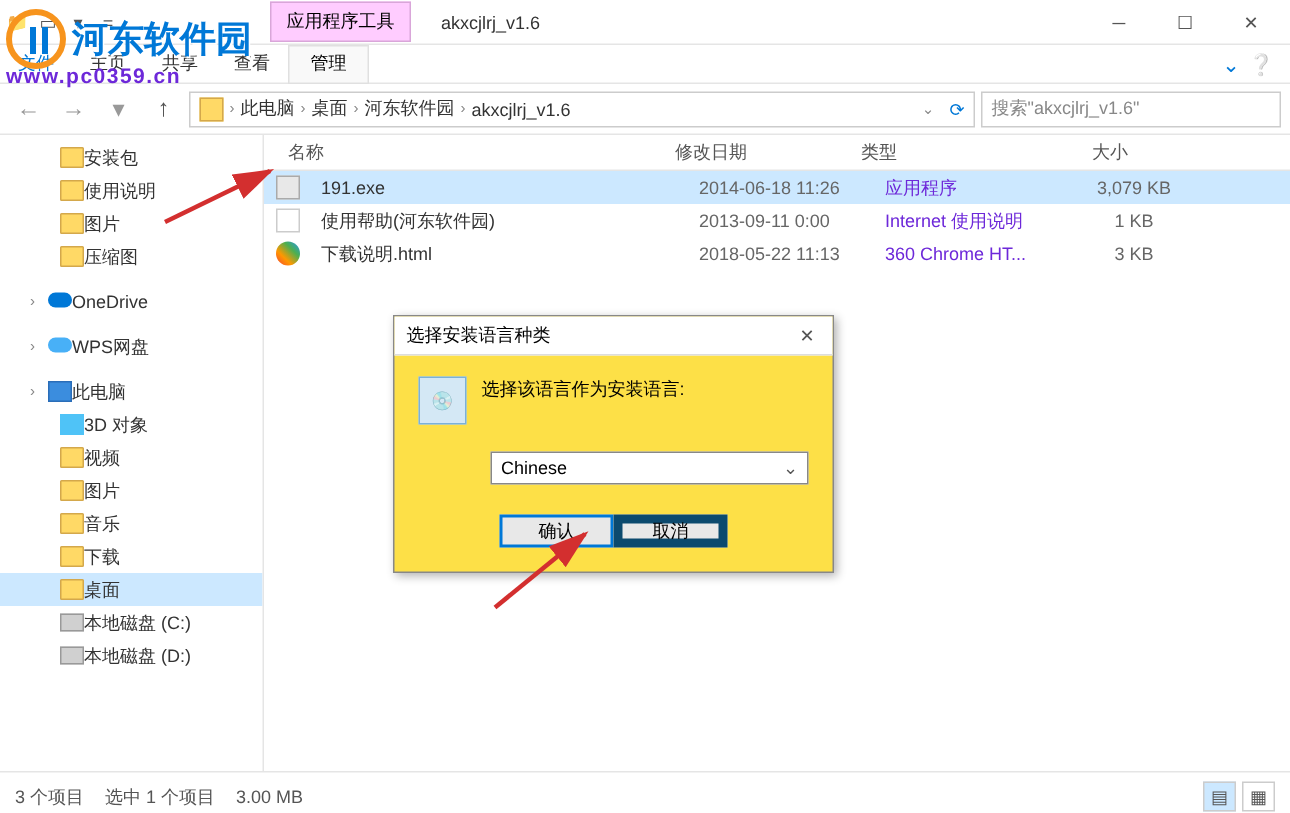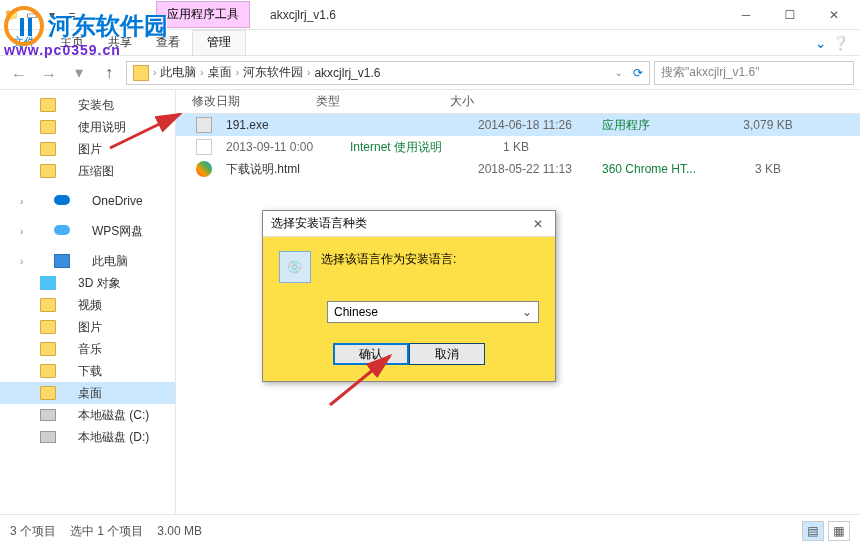--- a/index.html
+++ b/index.html
@@ -1,20 +1,20 @@
 <!DOCTYPE html>
 <html><head>
 <meta charset="utf-8">
 <style>
 *{margin:0;padding:0;box-sizing:border-box;font-family:"Microsoft YaHei","Segoe UI",sans-serif;font-size:12px}
 body{background:#fff;width:860px;height:542px;overflow:hidden;position:relative}
 .titlebar{height:30px;background:#fff;display:flex;align-items:center;padding:0 4px;border-bottom:1px solid #e5e5e5}
 .qat{display:flex;gap:4px;align-items:center}
 .qat-icon{width:16px;height:16px;display:flex;align-items:center;justify-content:center;color:#555}
-.title-tabs{display:flex;margin-left:76px}
+.title-tabs{display:flex;margin-left:100px}
 .title-tab{padding:4px 10px;background:#FFCCFF;border:1px solid #d9a6d9;font-size:12px}
 .title-name{margin-left:10px;padding:4px 10px;color:#333}
 .win-controls{margin-left:auto;display:flex}
 .win-btn{width:44px;height:28px;display:flex;align-items:center;justify-content:center;color:#555}
 .ribbon{height:26px;background:#fff;display:flex;align-items:center;border-bottom:1px solid #e5e5e5}
 .ribbon-menu{padding:0 12px;color:#0078d7;font-size:12px;height:26px;display:flex;align-items:center}
 .ribbon-tab{padding:0 12px;font-size:12px;height:26px;display:flex;align-items:center;color:#333}
 .ribbon-tool{padding:0 14px;height:26px;display:flex;align-items:center;background:#f9f9f9;border:1px solid #e0e0e0}
 .ribbon-right{margin-left:auto;display:flex;gap:6px;padding-right:10px}
 .ribbon-icon{color:#0078d7;font-size:14px}
@@ -22,65 +22,65 @@
 .nav-arrow{width:26px;height:26px;display:flex;align-items:center;justify-content:center;color:#999;font-size:16px}
 .nav-arrow.active{color:#555}
 .breadcrumb{flex:1;height:24px;border:1px solid #ccc;display:flex;align-items:center;padding:0 6px;gap:4px;background:#fff}
 .bc-icon{width:16px;height:16px;background:#FFD966;border:1px solid #D4A84B}
 .bc-sep{color:#888;font-size:10px}
 .bc-item{color:#333}
 .bc-refresh{margin-left:auto;color:#0078d7}
 .search-box{width:200px;height:24px;border:1px solid #ccc;display:flex;align-items:center;padding:0 6px;color:#888}
 .content{display:flex;height:424px}
 .sidebar{width:176px;border-right:1px solid #e5e5e5;overflow-y:auto;padding:4px 0}
-.tree-item{display:flex;align-items:center;height:22px;padding-left:20px;gap:22px;cursor:pointer}
+.tree-item{display:flex;align-items:center;height:22px;padding-left:20px;gap:0;cursor:pointer}
 .tree-item.l2{padding-left:40px}
 .tree-item.selected{background:#CCE8FF}
 .tree-exp{width:12px;color:#888;font-size:10px}
 .folder-icon{width:16px;height:14px;background:#FFD966;border:1px solid #D4A84B;border-radius:1px}
 .cloud-icon{width:16px;height:12px;position:relative}
 .cloud1{background:#0078d7;border-radius:6px;width:16px;height:10px}
 .cloud2{background:#48b0f7;border-radius:6px;width:16px;height:10px}
 .pc-icon{width:16px;height:14px;background:#3b8dde;border:1px solid #2a6db8}
 .drive-icon{width:16px;height:12px;background:#d0d0d0;border:1px solid #999}
 .obj-icon{width:16px;height:14px;background:#4fc3f7}
 .tree-label{color:#333}
 .main{flex:1;display:flex;flex-direction:column}
 .col-headers{height:24px;display:flex;align-items:center;border-bottom:1px solid #e5e5e5;padding-left:8px}
 .col{padding:0 8px;color:#555;font-size:12px}
 .col.name{width:258px}
 .col.date{width:124px}
 .col.type{width:134px}
-.col.size{width:80px;text-align:left}
+.col.size{width:80px;text-align:center}
 .file-list{flex:1}
-.file-row{height:22px;display:flex;align-items:center;padding-left:20px}
+.file-row{height:22px;display:flex;align-items:center;padding-left:8px}
 .file-row.selected{background:#CCE8FF}
 .file-icon{width:16px;height:16px;margin-right:6px;display:flex;align-items:center;justify-content:center;font-size:10px}
 .exe-icon{background:#e8e8e8;border:1px solid #aaa}
 .link-icon{background:#fff;border:1px solid #ccc}
 .html-icon{background:linear-gradient(45deg,#f44336,#ff9800,#4caf50,#2196f3);border-radius:50%}
 .cell{padding:0 8px;color:#333}
 .cell.name{width:252px}
 .cell.date{width:124px;color:#666}
-.cell.type{width:134px;color:#15803d}
+.cell.type{width:134px;color:#6d28d9}
 .cell.size{width:80px;text-align:center;color:#666}
 .statusbar{height:26px;border-top:1px solid #e5e5e5;display:flex;align-items:center;padding:16px 10px;gap:14px;color:#555}
 .statusbar .right{margin-left:auto;display:flex;gap:4px}
 .view-btn{width:22px;height:20px;border:1px solid #ccc;display:flex;align-items:center;justify-content:center}
 .view-btn.active{background:#CCE8FF}
 .dialog{position:absolute;left:262px;top:210px;width:294px;background:#fde047;border:1px solid #888;box-shadow:2px 2px 6px rgba(0,0,0,0.3)}
 .dlg-title{height:26px;background:#fff;display:flex;align-items:center;padding:0 8px;border-bottom:1px solid #ddd}
 .dlg-close{margin-left:auto;width:18px;height:18px;display:flex;align-items:center;justify-content:center;color:#555}
 .dlg-body{padding:14px 16px 16px;display:flex;flex-direction:column}
 .dlg-msg{display:flex;gap:10px;align-items:flex-start;margin-bottom:18px}
 .dlg-icon{width:32px;height:32px;background:#d4e8f5;border:1px solid #7bb1d9;display:flex;align-items:center;justify-content:center}
 .dlg-select{height:22px;border:1px solid #888;background:#fff;padding:0 6px;display:flex;align-items:center;margin:0 0 20px 48px}
 .dlg-select span:last-child{margin-left:auto;color:#555}
 .dlg-buttons{display:flex;gap:0;justify-content:center}
-.dlg-btn{width:76px;height:22px;border:1px solid #0c4a6e;background:#e8e8e8;display:flex;align-items:center;justify-content:center;cursor:pointer}
+.dlg-btn{width:76px;height:22px;border:6px solid #0c4a6e;background:#e8e8e8;display:flex;align-items:center;justify-content:center;cursor:pointer}
 .dlg-btn.primary{border:2px solid #0078d7}
 .watermark{position:absolute;left:4px;top:6px;z-index:100;pointer-events:none}
 .wm-logo{display:flex;align-items:center;gap:4px}
 .wm-circle{width:40px;height:40px;border:4px solid #f7941d;border-radius:50%;position:relative}
 .wm-circle::before{content:'';position:absolute;width:4px;height:18px;background:#0078d7;left:12px;top:8px}
 .wm-circle::after{content:'';position:absolute;width:4px;height:18px;background:#0078d7;left:20px;top:8px}
 .wm-text{font-size:24px;font-weight:bold;color:#0078d7;text-shadow:1px 1px 0 #fff}
 .wm-url{font-size:14px;font-weight:bold;color:#6d28d9;letter-spacing:1px;margin-top:-4px}
 .arrow{position:absolute;pointer-events:none;z-index:50}
 .arrow svg{overflow:visible}
@@ -215,34 +215,36 @@
         <span class="drive-icon"></span>
         <span class="tree-label">本地磁盘 (C:)</span>
       </div>
       <div class="tree-item l2">
         <span class="drive-icon"></span>
         <span class="tree-label">本地磁盘 (D:)</span>
       </div>
     </div>
   <div class="main">
     <div class="col-headers">
+      <div class="col name">名称</div>
       <div class="col date">修改日期</div>
       <div class="col type">类型</div>
       <div class="col size">大小</div>
     </div>
     <div class="file-list" id="filelist">
         <div class="file-row selected">
           <span class="file-icon exe-icon"></span>
           <span class="cell name">191.exe</span>
           <span class="cell date">2014-06-18 11:26</span>
           <span class="cell type">应用程序</span>
           <span class="cell size">3,079 KB</span>
         </div>
         <div class="file-row">
           <span class="file-icon link-icon"></span>
+          <span class="cell name">使用帮助(河东软件园)</span>
           <span class="cell date">2013-09-11 0:00</span>
           <span class="cell type">Internet 使用说明</span>
           <span class="cell size">1 KB</span>
         </div>
         <div class="file-row">
           <span class="file-icon html-icon"></span>
           <span class="cell name">下载说明.html</span>
           <span class="cell date">2018-05-22 11:13</span>
           <span class="cell type">360 Chrome HT...</span>
           <span class="cell size">3 KB</span>

